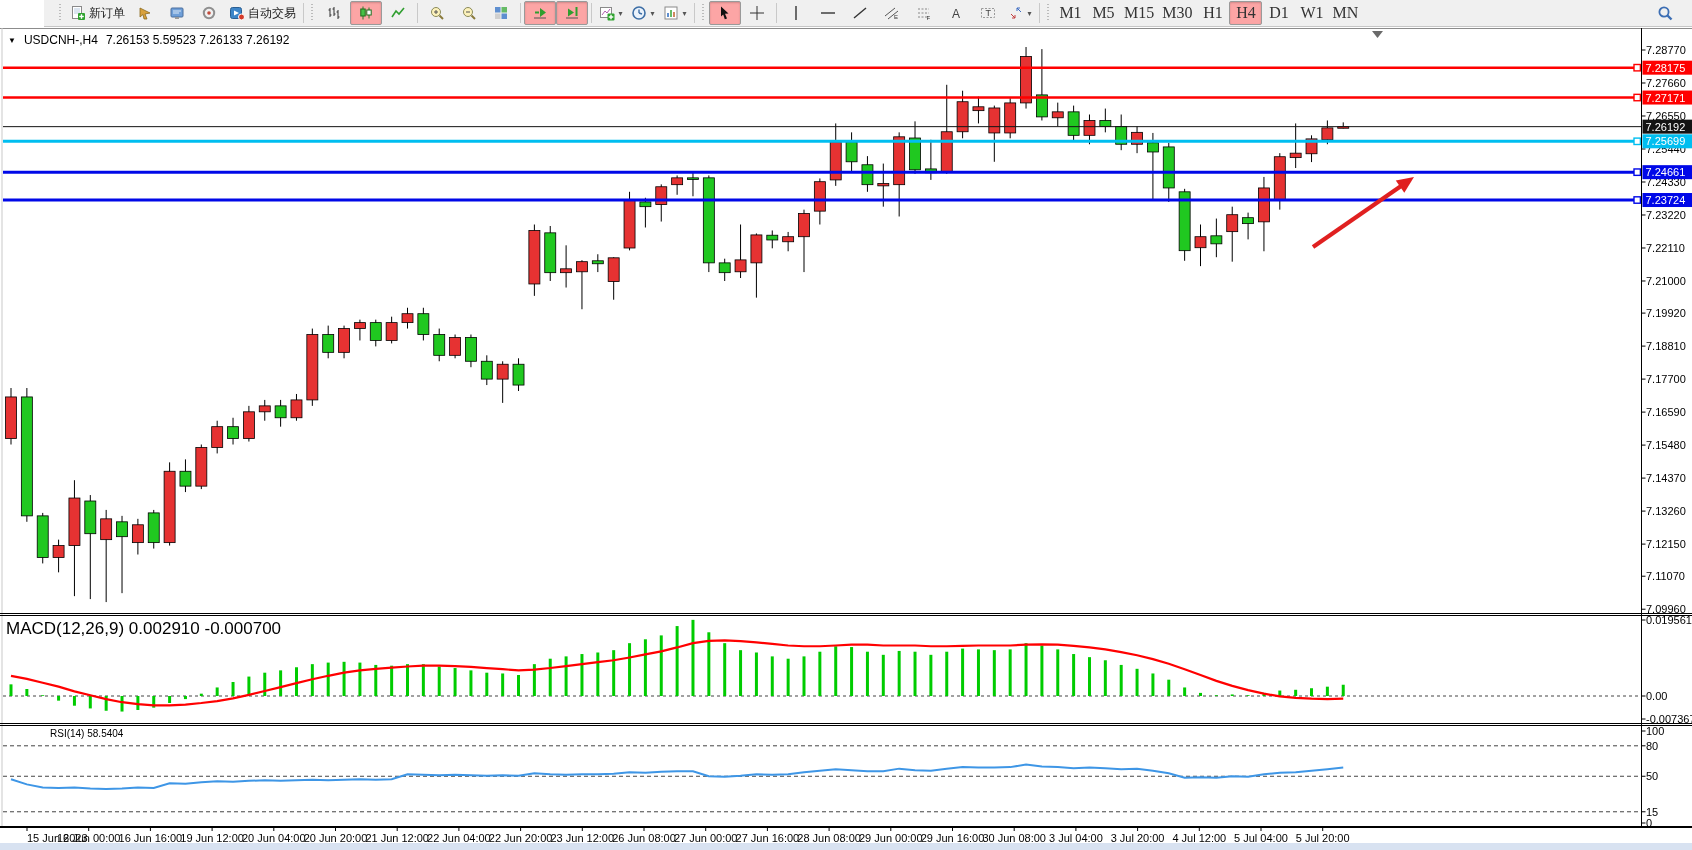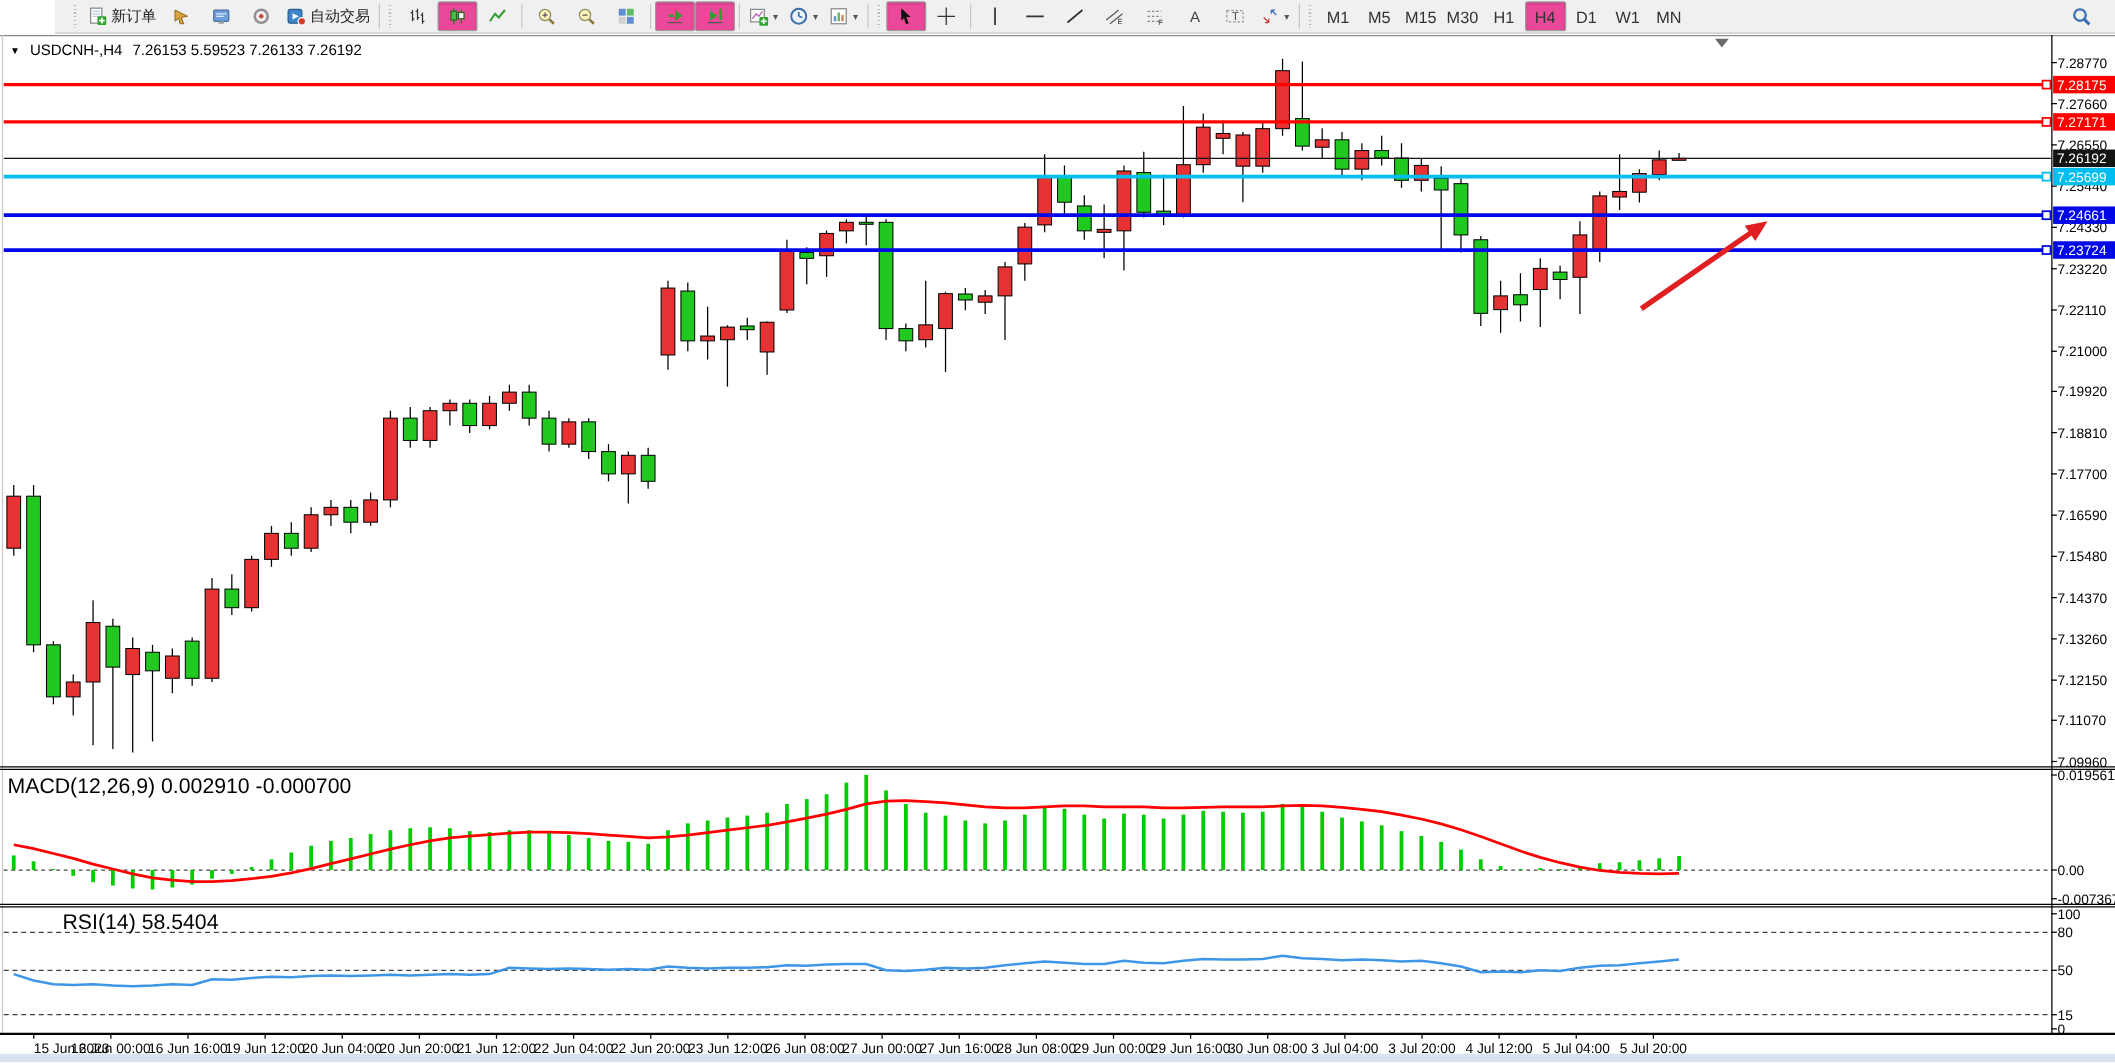--- a/index.html
+++ b/index.html
@@ -3,34 +3,34 @@
 <meta charset="utf-8">
 <style>
   html,body{margin:0;padding:0;width:1692px;height:850px;overflow:hidden;background:#fff;
     font-family:"Liberation Sans","DejaVu Sans",sans-serif;}
   #toolbar{position:absolute;left:0;top:0;width:1692px;height:27px;background:#f0f0f0;
     border-bottom:1px solid #c6c6c6;display:flex;align-items:center;box-sizing:border-box;padding:0 11px;margin-left:44px;}
   .grip{width:5px;height:18px;margin:0 3px;background:repeating-linear-gradient(#bbb 0 1px,transparent 1px 3px);background-size:2px 100%;background-repeat:repeat-y;background-position:1px 0;}
   .sep{width:1px;height:20px;background:#c9c9c9;margin:0 3px;}
   .tbtn{height:22px;min-width:24px;display:flex;align-items:center;justify-content:center;gap:3px;
     padding:0 3px;border:1px solid transparent;border-radius:2px;color:#222;font-size:12px;cursor:default;}
-  .tbtn.active{border:1px solid #9a9a9a;background:#ec4899;box-shadow:inset 0 1px 2px rgba(0,0,0,.18);}
+  .tbtn.active{border:1px solid #9a9a9a;background:#fca5a5;box-shadow:inset 0 1px 2px rgba(0,0,0,.18);}
   .tbtn svg{display:block;}
-  .tf{font-size:13px;color:#333;min-width:25px;}
+  .tf{font-size:16px;color:#333;min-width:25px;font-family:Liberation Serif, serif;}
   .caret{font-size:8px;color:#555;}
   #tb-right{margin-left:auto;display:flex;align-items:center;gap:6px;padding-right:6px;}
   .badge{position:absolute;right:-5px;top:-5px;width:13px;height:13px;border-radius:50%;
     background:#e23d2e;color:#fff;font-size:9px;display:flex;align-items:center;justify-content:center;font-weight:bold;}
   #chart-wrap{position:absolute;left:0;top:27px;width:1692px;height:823px;}
   svg text{font-family:"Liberation Sans","DejaVu Sans",sans-serif;}
   .ovl{position:absolute;color:#000;white-space:nowrap;}
   #main-title{left:8px;top:6px;font-size:12px;display:flex;gap:8px;align-items:center;}
   #main-title .tri{font-size:8px;}
   #macd-title{left:6px;top:592px;font-size:17px;}
-  #rsi-title{left:6px;top:701px;font-size:17px;padding-left:44px;}
+  #rsi-title{left:6px;top:701px;font-size:10px;padding-left:44px;}
 </style>
 </head>
 <body>
 
 <div id="toolbar">
   <div class="grip"></div>
   <div class="tbtn">
     <span>
         <svg width="16" height="16">
           <rect x="2.5" y="1.5" width="9" height="12" fill="#fff" stroke="#8a8a8a"></rect>

